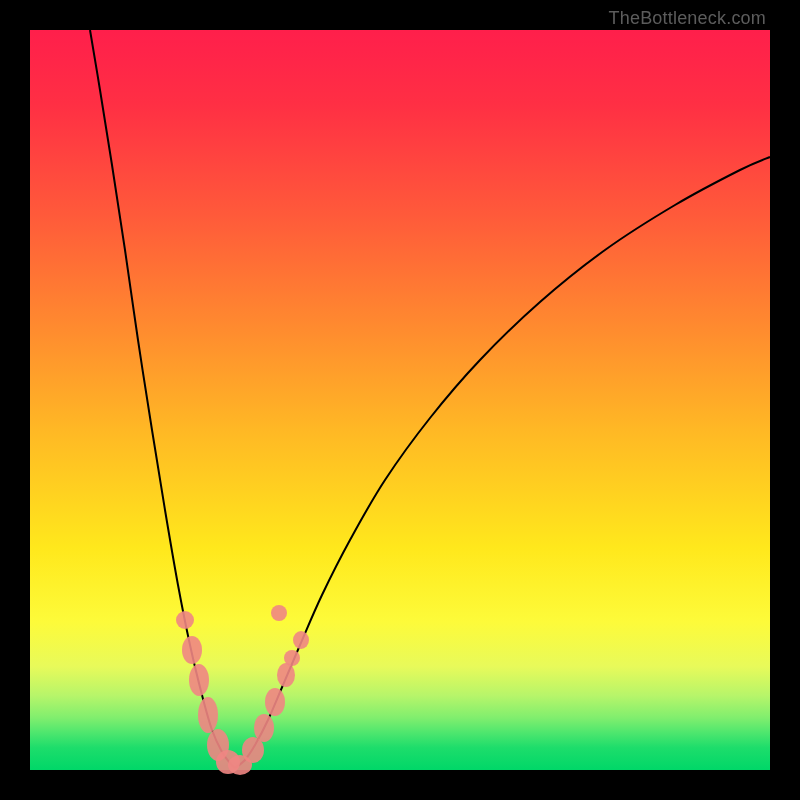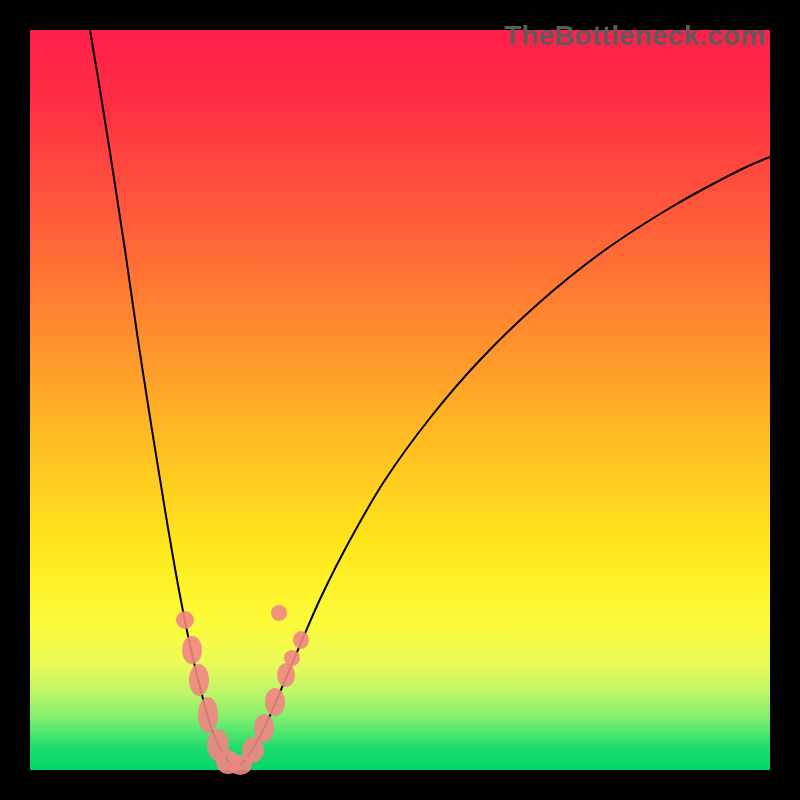--- a/index.html
+++ b/index.html
@@ -37,25 +37,25 @@
       #e8fa5a 86%,
       #b6f56a 90%,
       #7fee6e 93%,
       #4de66e 95%,
       #1ddd6b 97%,
       #00d768 100%
     );
   }
   .watermark {
     position: absolute;
-    top: 20px;
+    top: 8px;
     right: 34px;
     color: #5c5c5c;
-    font-size: 28px;
-    font-weight: 700;
+    font-size: 18px;
+    font-weight: 400;
     letter-spacing: 0.2px;
     pointer-events: none;
   }
   svg.curves {
     position: absolute;
     left: 0;
     top: 0;
     width: 740px;
     height: 740px;
     overflow: visible;

